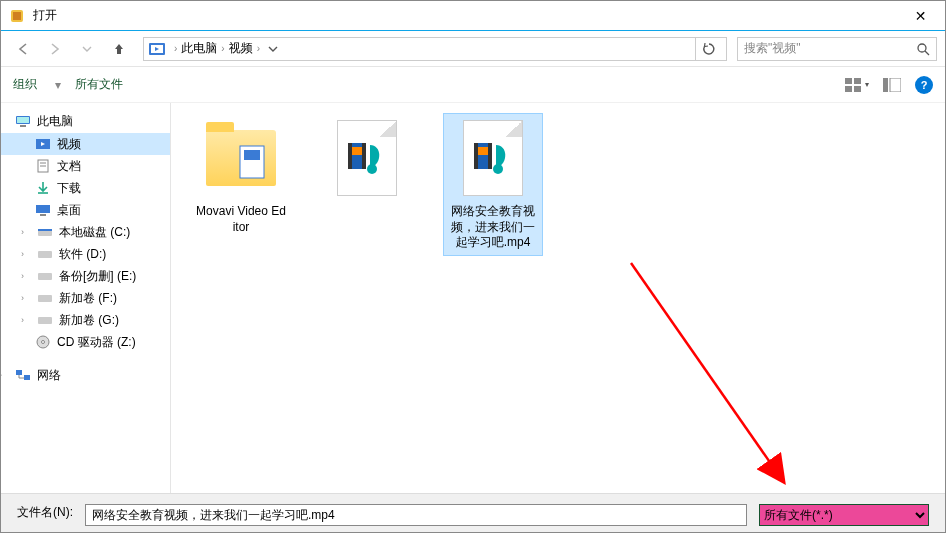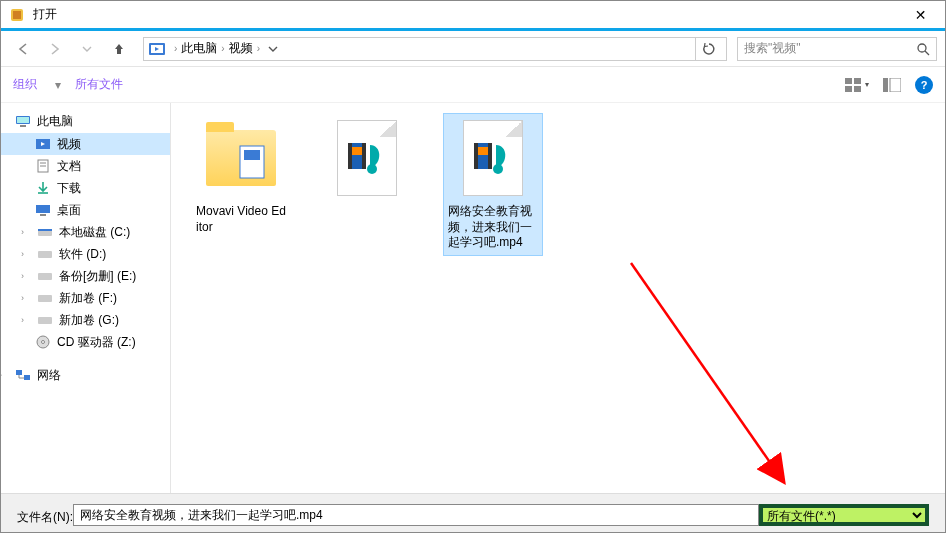--- a/index.html
+++ b/index.html
@@ -1,69 +1,69 @@
 <!DOCTYPE html>
 <html><head>
 <meta charset="utf-8">
 <style>
 * { box-sizing: border-box; margin: 0; padding: 0; font-family: "Microsoft YaHei", "Segoe UI", sans-serif; font-size: 12px; }
 body { background: #fff; width: 946px; height: 533px; overflow: hidden; border: 1px solid #888; position: relative; }
 
-.titlebar { height: 30px; display: flex; align-items: center; padding: 0 2px 0 8px; border-bottom: 3px solid #0ea5e9; }
+.titlebar { height: 30px; display: flex; align-items: center; padding: 0 2px 0 8px; border-bottom: 1px solid #0ea5e9; }
 .titlebar .app-icon { width: 16px; height: 16px; margin-right: 8px; }
 .titlebar .title { flex: 1; }
 .titlebar .close { width: 45px; height: 29px; display: flex; align-items: center; justify-content: center; font-size: 14px; }
 
 .navbar { height: 36px; display: flex; align-items: center; padding: 0 8px; gap: 4px; border-bottom: 1px solid #e5e5e5; }
 .nav-btn { width: 28px; height: 28px; display: flex; align-items: center; justify-content: center; color: #555; border-radius: 2px; }
 .nav-btn.disabled { color: #bbb; }
 .breadcrumb { flex: 1; height: 24px; border: 1px solid #ccc; display: flex; align-items: center; padding: 0 4px; margin: 0 6px; }
 .breadcrumb .bc-icon { width: 18px; height: 18px; margin-right: 4px; }
 .breadcrumb .sep { color: #888; margin: 0 4px; font-size: 10px; }
 .breadcrumb .refresh { margin-left: auto; padding: 0 6px; border-left: 1px solid #ccc; display:flex; align-items:center; height:100%;}
 .bc-dd { width:18px; display:flex; align-items:center; justify-content:center; color:#888;}
 .searchbox { width: 200px; height: 24px; border: 1px solid #ccc; display: flex; align-items: center; padding: 0 6px; color: #888; }
 .searchbox .ph { flex: 1; }
 .searchbox .mag { color: #555; }
 
 .toolbar { height: 36px; display: flex; align-items: center; padding: 0 12px; border-bottom: 1px solid #f0f0f0; background: #fff; }
 .toolbar .tb-item { margin-right: 18px; color: #1a5fb4; cursor: default; }
-.toolbar .tb-item.plain { color: #8b5cf6; }
+.toolbar .tb-item.plain { color: #14532d; }
 .tb-right { margin-left: auto; display: flex; align-items: center; gap: 14px; }
 .view-btn { display: flex; align-items: center; gap: 2px; color: #555; }
 .help-btn { width: 18px; height: 18px; border-radius: 50%; background: #0078d7; color: #fff; display: flex; align-items: center; justify-content: center; font-weight: bold; font-size: 11px; }
 
 .body-area { display: flex; height: 390px; }
 .sidebar { width: 170px; border-right: 1px solid #e5e5e5; padding: 6px 0; overflow-y: auto; }
 .tree-item { display: flex; align-items: center; height: 22px; padding-left: 22px; gap: 6px; }
 .tree-item .chev { width: 10px; color: #888; font-size: 9px; margin-left: -14px; }
 .tree-item.root { padding-left: 12px; font-weight: normal; height: 24px; }
 .tree-item.child { padding-left: 34px; }
 .tree-item.selected { background: #cce8ff; }
 .tree-icon { width: 16px; height: 16px; display: inline-flex; align-items: center; justify-content: center; }
 
 .fileview { flex: 1; padding: 10px 20px; display: flex; align-items: flex-start; gap: 26px; flex-wrap: wrap; position: relative; }
-.file-item { width: 100px; text-align: left; padding: 4px; border: 1px solid transparent; }
+.file-item { width: 100px; text-align: center; padding: 4px; border: 1px solid transparent; }
 .file-item.selected { background: #cce8ff; border: 1px solid #99d1ff; }
 .file-thumb { width: 80px; height: 80px; margin: 0 auto 6px; display: flex; align-items: center; justify-content: center; }
 .file-label { font-size: 12px; line-height: 1.3; word-break: break-all; }
 
 .folder-ico { width: 70px; height: 56px; background: linear-gradient(#ffe9a6, #ffd35a); border-radius: 3px 3px 2px 2px; position: relative; }
 .folder-ico::before { content:""; position:absolute; top:-8px; left:0; width:28px; height:10px; background:#ffd35a; border-radius:2px 2px 0 0; }
 
 .file-page { width: 60px; height: 76px; background: #fff; border: 1px solid #ccc; position: relative; display:flex; align-items:center; justify-content:center; }
 .file-page .corner { position: absolute; top: 0; right: 0; width: 16px; height: 16px; background: linear-gradient(135deg, transparent 50%, #ddd 50%); }
 
 .arrow-overlay { position: absolute; pointer-events: none; top: 0; left: 0; }
 
 .bottombar { height: 70px; background: #f0f0f0; border-top: 1px solid #ddd; padding: 10px 16px; display: flex; flex-direction: column; gap: 10px; }
-.filerow { display: flex; align-items: flex-end; gap: 0; }
+.filerow { display: flex; align-items: flex-start; gap: 12px; }
 .filerow label { white-space: nowrap; }
 .filerow input { flex: 1; height: 22px; border: 1px solid #888; padding: 0 6px; }
-.filerow select { width: 170px; height: 22px; border: 4px solid #14532d; background: #bef264; }
+.filerow select { width: 170px; height: 22px; border: 1px solid #14532d; background: #ec4899; }
 
 svg { display: block; }
 </style>
 </head>
 <body>
 
 <div class="titlebar">
   <span class="app-icon">
     <svg width="16" height="16">
         <rect x="2" y="2" width="12" height="12" fill="#f0c040" rx="2"></rect>

